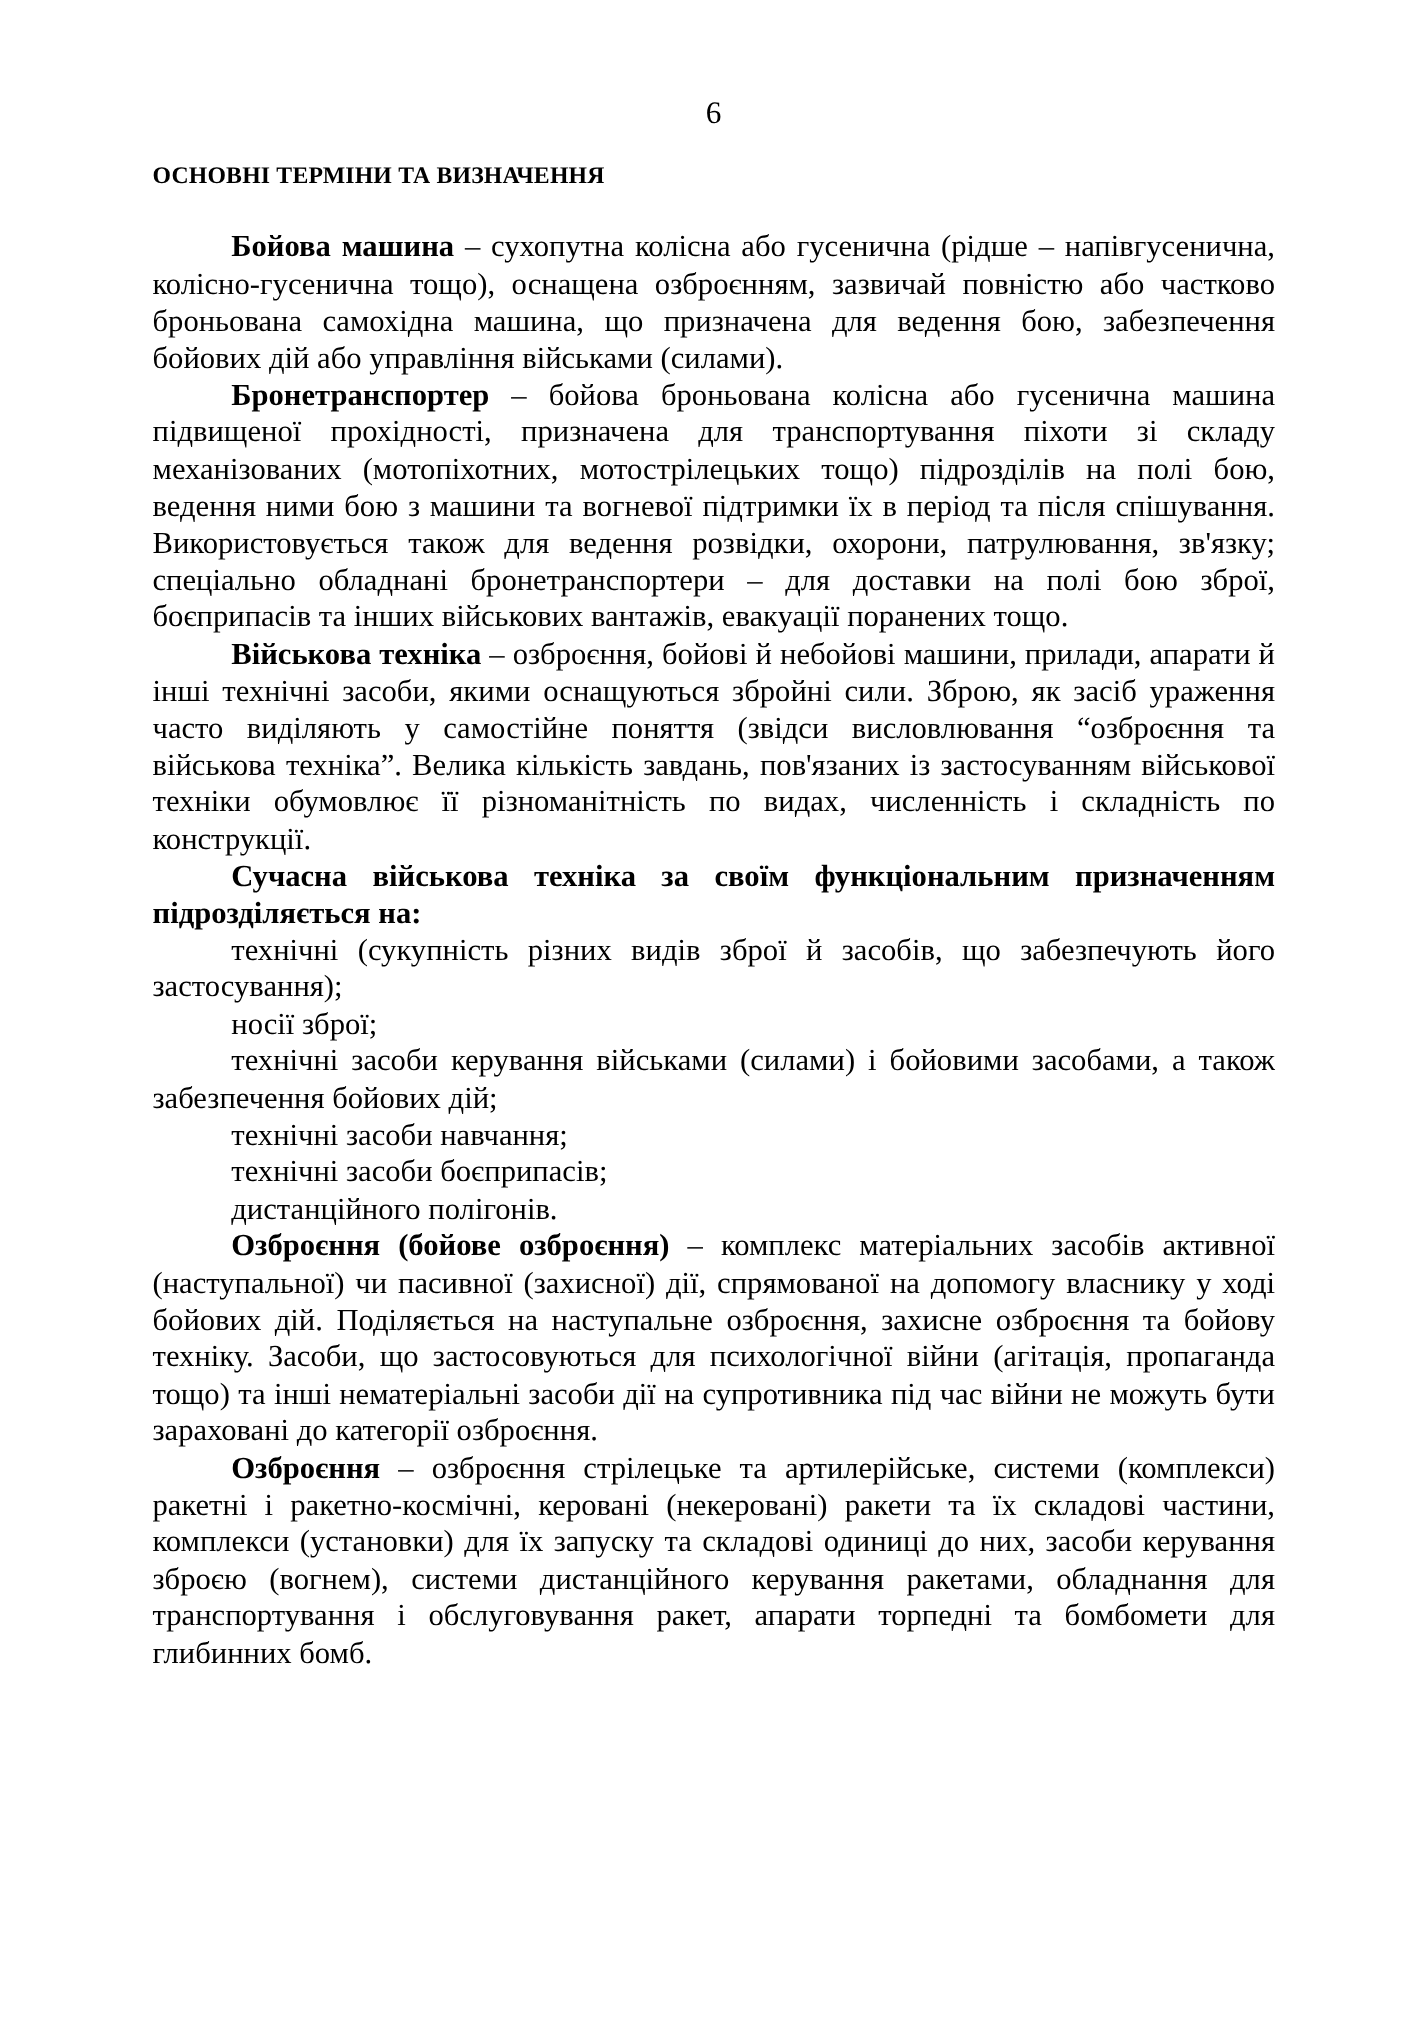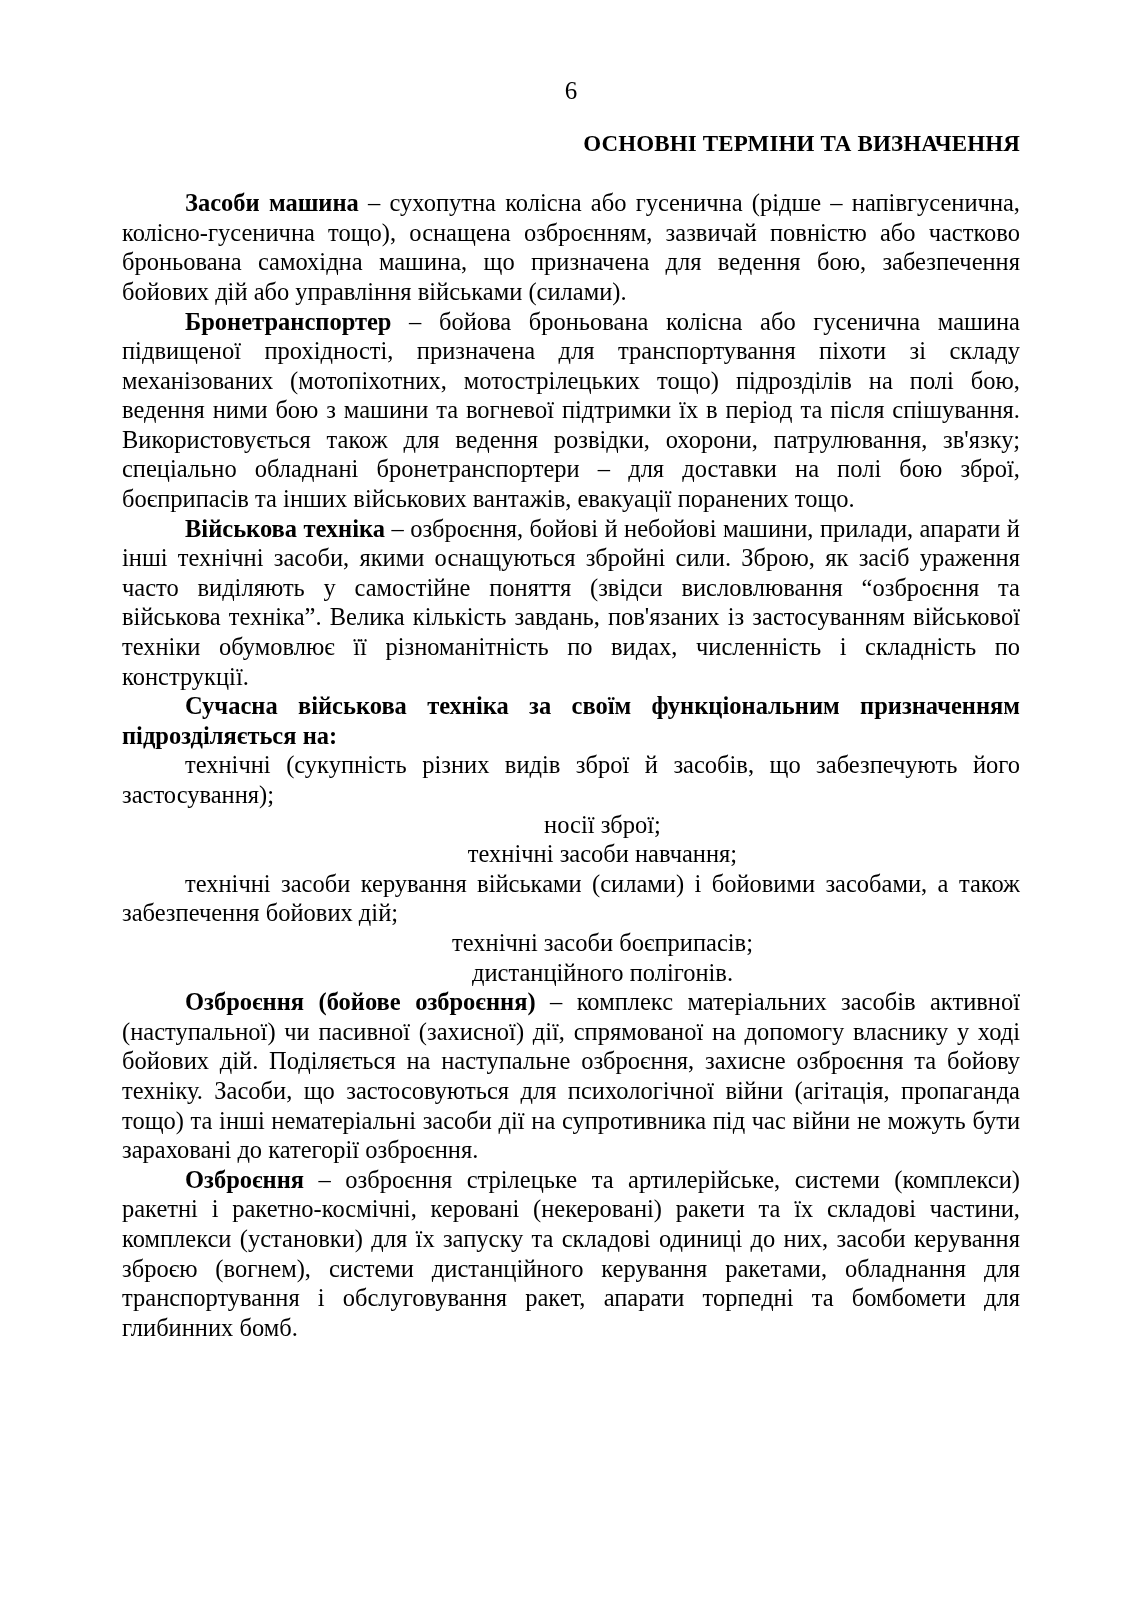--- a/index.html
+++ b/index.html
@@ -37,23 +37,23 @@
 
   
   .doc-body {
     position: absolute;
     top: 130px;
     left: 122px;
     width: 898px;
   }
 
   .doc-title {
-    text-align: right;
+    text-align: left;
     font-weight: bold;
-    font-size: 23px;
+    font-size: 19px;
     line-height: 1.18;
     letter-spacing: 0.15px;
     margin: 0 0 31px 0;
     white-space: nowrap;
   }
 
   p.para {
     margin: 0;
     text-align: justify;
     text-justify: inter-word;
@@ -69,21 +69,21 @@
 
   
   p.list-item {
     margin: 0;
     text-align: justify;
     font-size: 24.5px;
     line-height: 29.6px;
     text-indent: 63px;
   }
   p.list-item.left {
-    text-align: center;
+    text-align: left;
   }
 
   p.section-head {
     margin: 0;
     text-align: justify;
     font-size: 24.5px;
     line-height: 29.6px;
     text-indent: 63px;
     font-weight: bold;
   }
@@ -92,35 +92,35 @@
 <body>
 
 <div class="page">
 
   <div class="page-number">6</div>
 
   <div class="doc-body">
 
     <h1 class="doc-title">ОСНОВНІ ТЕРМІНИ ТА ВИЗНАЧЕННЯ</h1>
 
-    <p class="para"><span class="lead">Засоби машина</span><span> – сухопутна колісна або гусенична (рідше – напівгусенична, колісно-гусенична тощо), оснащена озброєнням, зазвичай повністю або частково броньована самохідна машина, що призначена для ведення бою, забезпечення бойових дій або управління військами (силами).</span></p>
+    <p class="para"><span class="lead">Бойова машина</span><span> – сухопутна колісна або гусенична (рідше – напівгусенична, колісно-гусенична тощо), оснащена озброєнням, зазвичай повністю або частково броньована самохідна машина, що призначена для ведення бою, забезпечення бойових дій або управління військами (силами).</span></p>
 
     <p class="para"><span class="lead">Бронетранспортер</span><span> – бойова броньована колісна або гусенична машина підвищеної прохідності, призначена для транспортування піхоти зі складу механізованих (мотопіхотних, мотострілецьких тощо) підрозділів на полі бою, ведення ними бою з машини та вогневої підтримки їх в період та після спішування. Використовується також для ведення розвідки, охорони, патрулювання, зв'язку; спеціально обладнані бронетранспортери – для доставки на полі бою зброї, боєприпасів та інших військових вантажів, евакуації поранених тощо.</span></p>
 
     <p class="para"><span class="lead">Військова техніка</span><span> – озброєння, бойові й небойові машини, прилади, апарати й інші технічні засоби, якими оснащуються збройні сили. Зброю, як засіб ураження часто виділяють у самостійне поняття (звідси висловлювання “озброєння та військова техніка”. Велика кількість завдань, пов'язаних із застосуванням військової техніки обумовлює її різноманітність по видах, численність і складність по конструкції.</span></p>
 
     <p class="section-head">Сучасна військова техніка за своїм функціональним призначенням підрозділяється на:</p>
 
     <p class="list-item">технічні (сукупність різних видів зброї й засобів, що забезпечують його застосування);</p>
 
     <p class="list-item left">носії зброї;</p>
 
+    <p class="list-item">технічні засоби керування військами (силами) і бойовими засобами, а також забезпечення бойових дій;</p>
+
     <p class="list-item left">технічні засоби навчання;</p>
-
-    <p class="list-item">технічні засоби керування військами (силами) і бойовими засобами, а також забезпечення бойових дій;</p>
 
     <p class="list-item left">технічні засоби боєприпасів;</p>
 
     <p class="list-item left">дистанційного полігонів.</p>
 
     <p class="para"><span class="lead">Озброєння (бойове озброєння)</span><span> – комплекс матеріальних засобів активної (наступальної) чи пасивної (захисної) дії, спрямованої на допомогу власнику у ході бойових дій. Поділяється на наступальне озброєння, захисне озброєння та бойову техніку. Засоби, що застосовуються для психологічної війни (агітація, пропаганда тощо) та інші нематеріальні засоби дії на супротивника під час війни не можуть бути зараховані до категорії озброєння.</span></p>
 
     <p class="para"><span class="lead">Озброєння</span><span> – озброєння стрілецьке та артилерійське, системи (комплекси) ракетні і ракетно-космічні, керовані (некеровані) ракети та їх складові частини, комплекси (установки) для їх запуску та складові одиниці до них, засоби керування зброєю (вогнем), системи дистанційного керування ракетами, обладнання для транспортування і обслуговування ракет, апарати торпедні та бомбомети для глибинних бомб.</span></p>
 
   </div>

